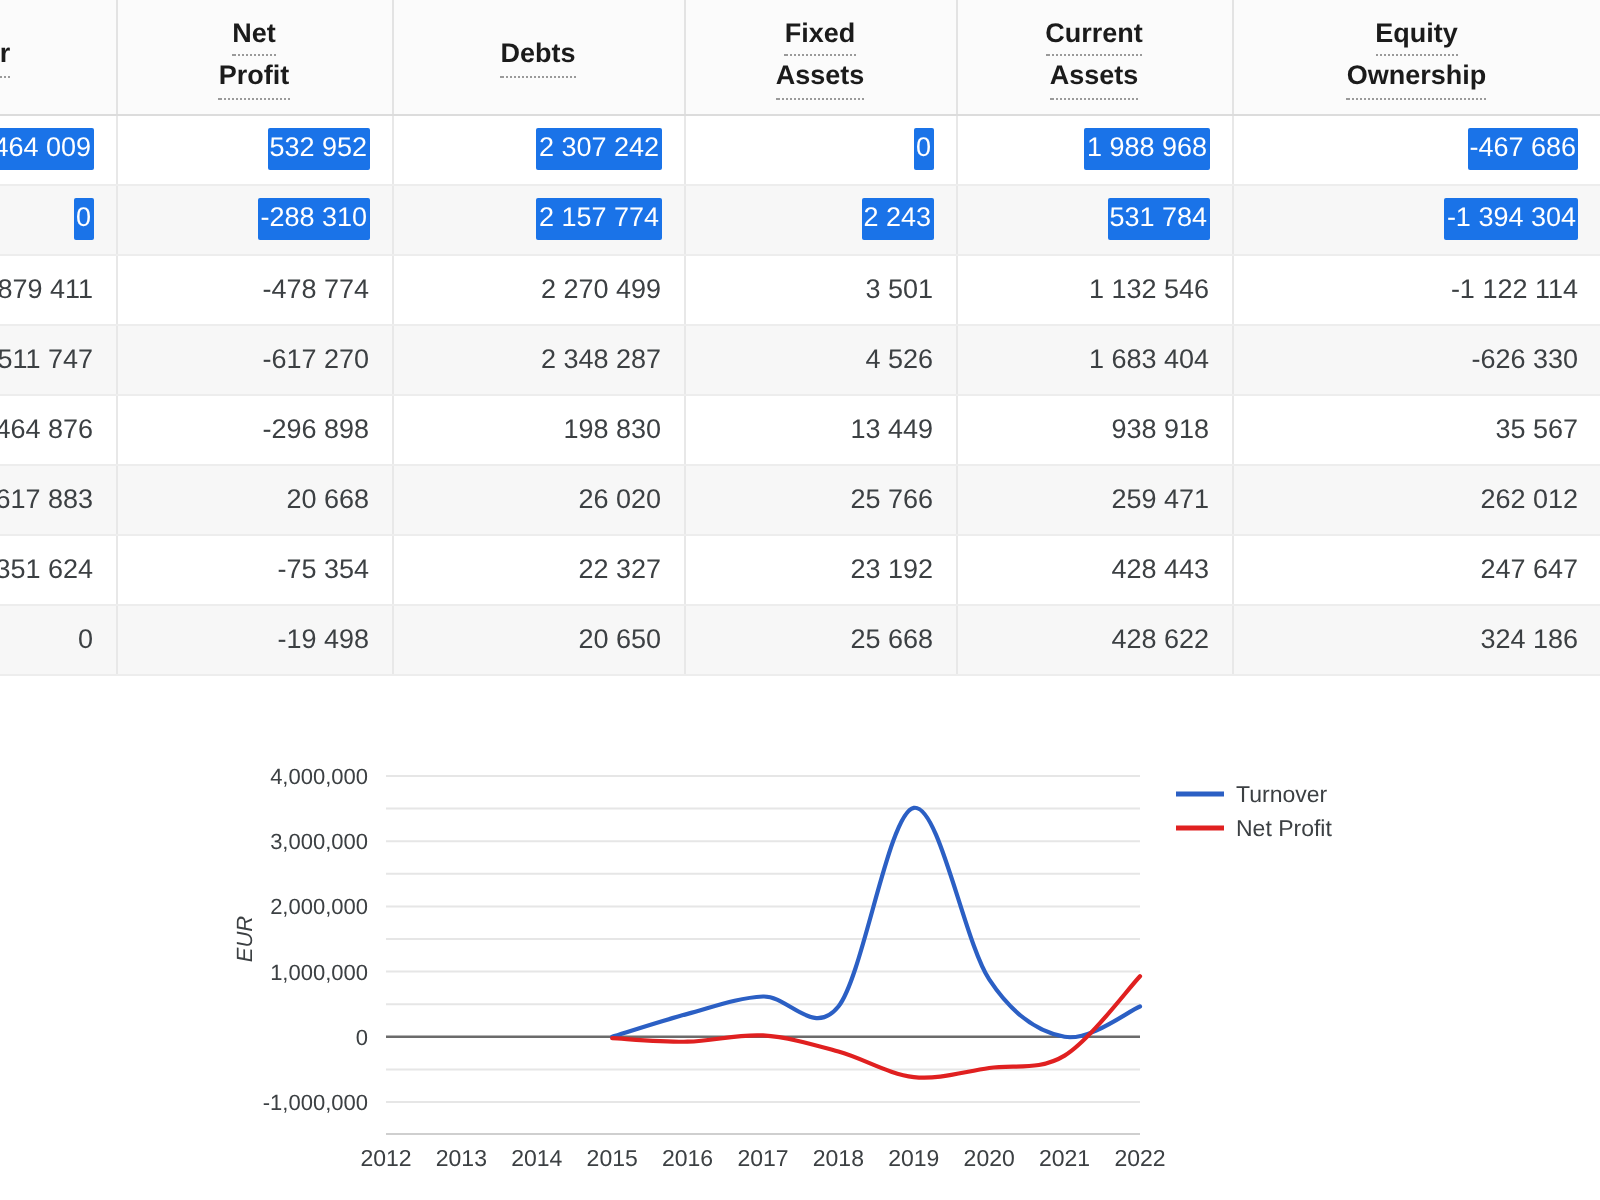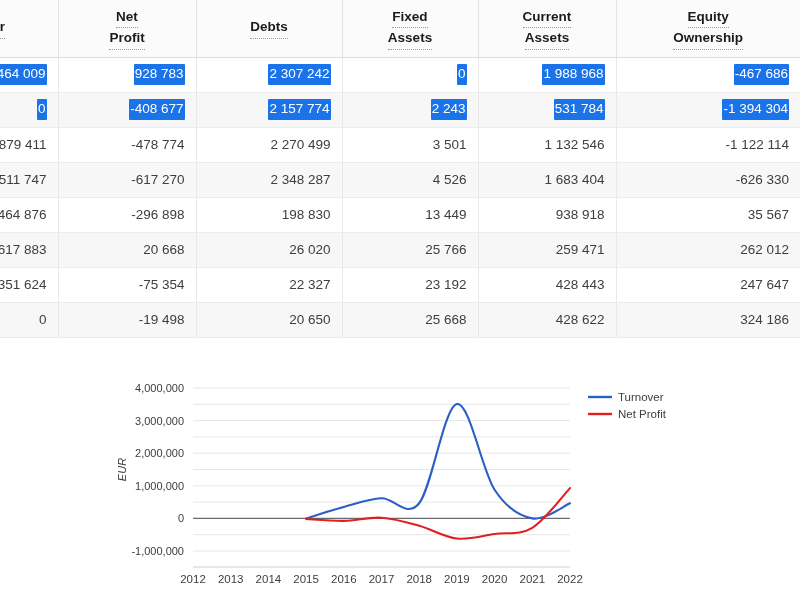--- a/index.html
+++ b/index.html
@@ -142,29 +142,29 @@
             </th>
             <th>
               <span class="hdr-line">Equity</span>
               <span class="hdr-line">Ownership</span>
             </th>
           </tr>
       </thead>
       <tbody id="tbl-body">
           <tr>
             <td><span class="sel">464 009</span></td>
-            <td><span class="sel">928 783</span></td>
+            <td><span class="sel">532 952</span></td>
             <td><span class="sel">2 307 242</span></td>
             <td><span class="sel">0</span></td>
             <td><span class="sel">1 988 968</span></td>
             <td><span class="sel">-467 686</span></td>
           </tr>
           <tr class="alt">
             <td><span class="sel">0</span></td>
-            <td><span class="sel">-408 677</span></td>
+            <td><span class="sel">-288 310</span></td>
             <td><span class="sel">2 157 774</span></td>
             <td><span class="sel">2 243</span></td>
             <td><span class="sel">531 784</span></td>
             <td><span class="sel">-1 394 304</span></td>
           </tr>
           <tr>
             <td>879 411</td>
             <td>-478 774</td>
             <td>2 270 499</td>
             <td>3 501</td>

